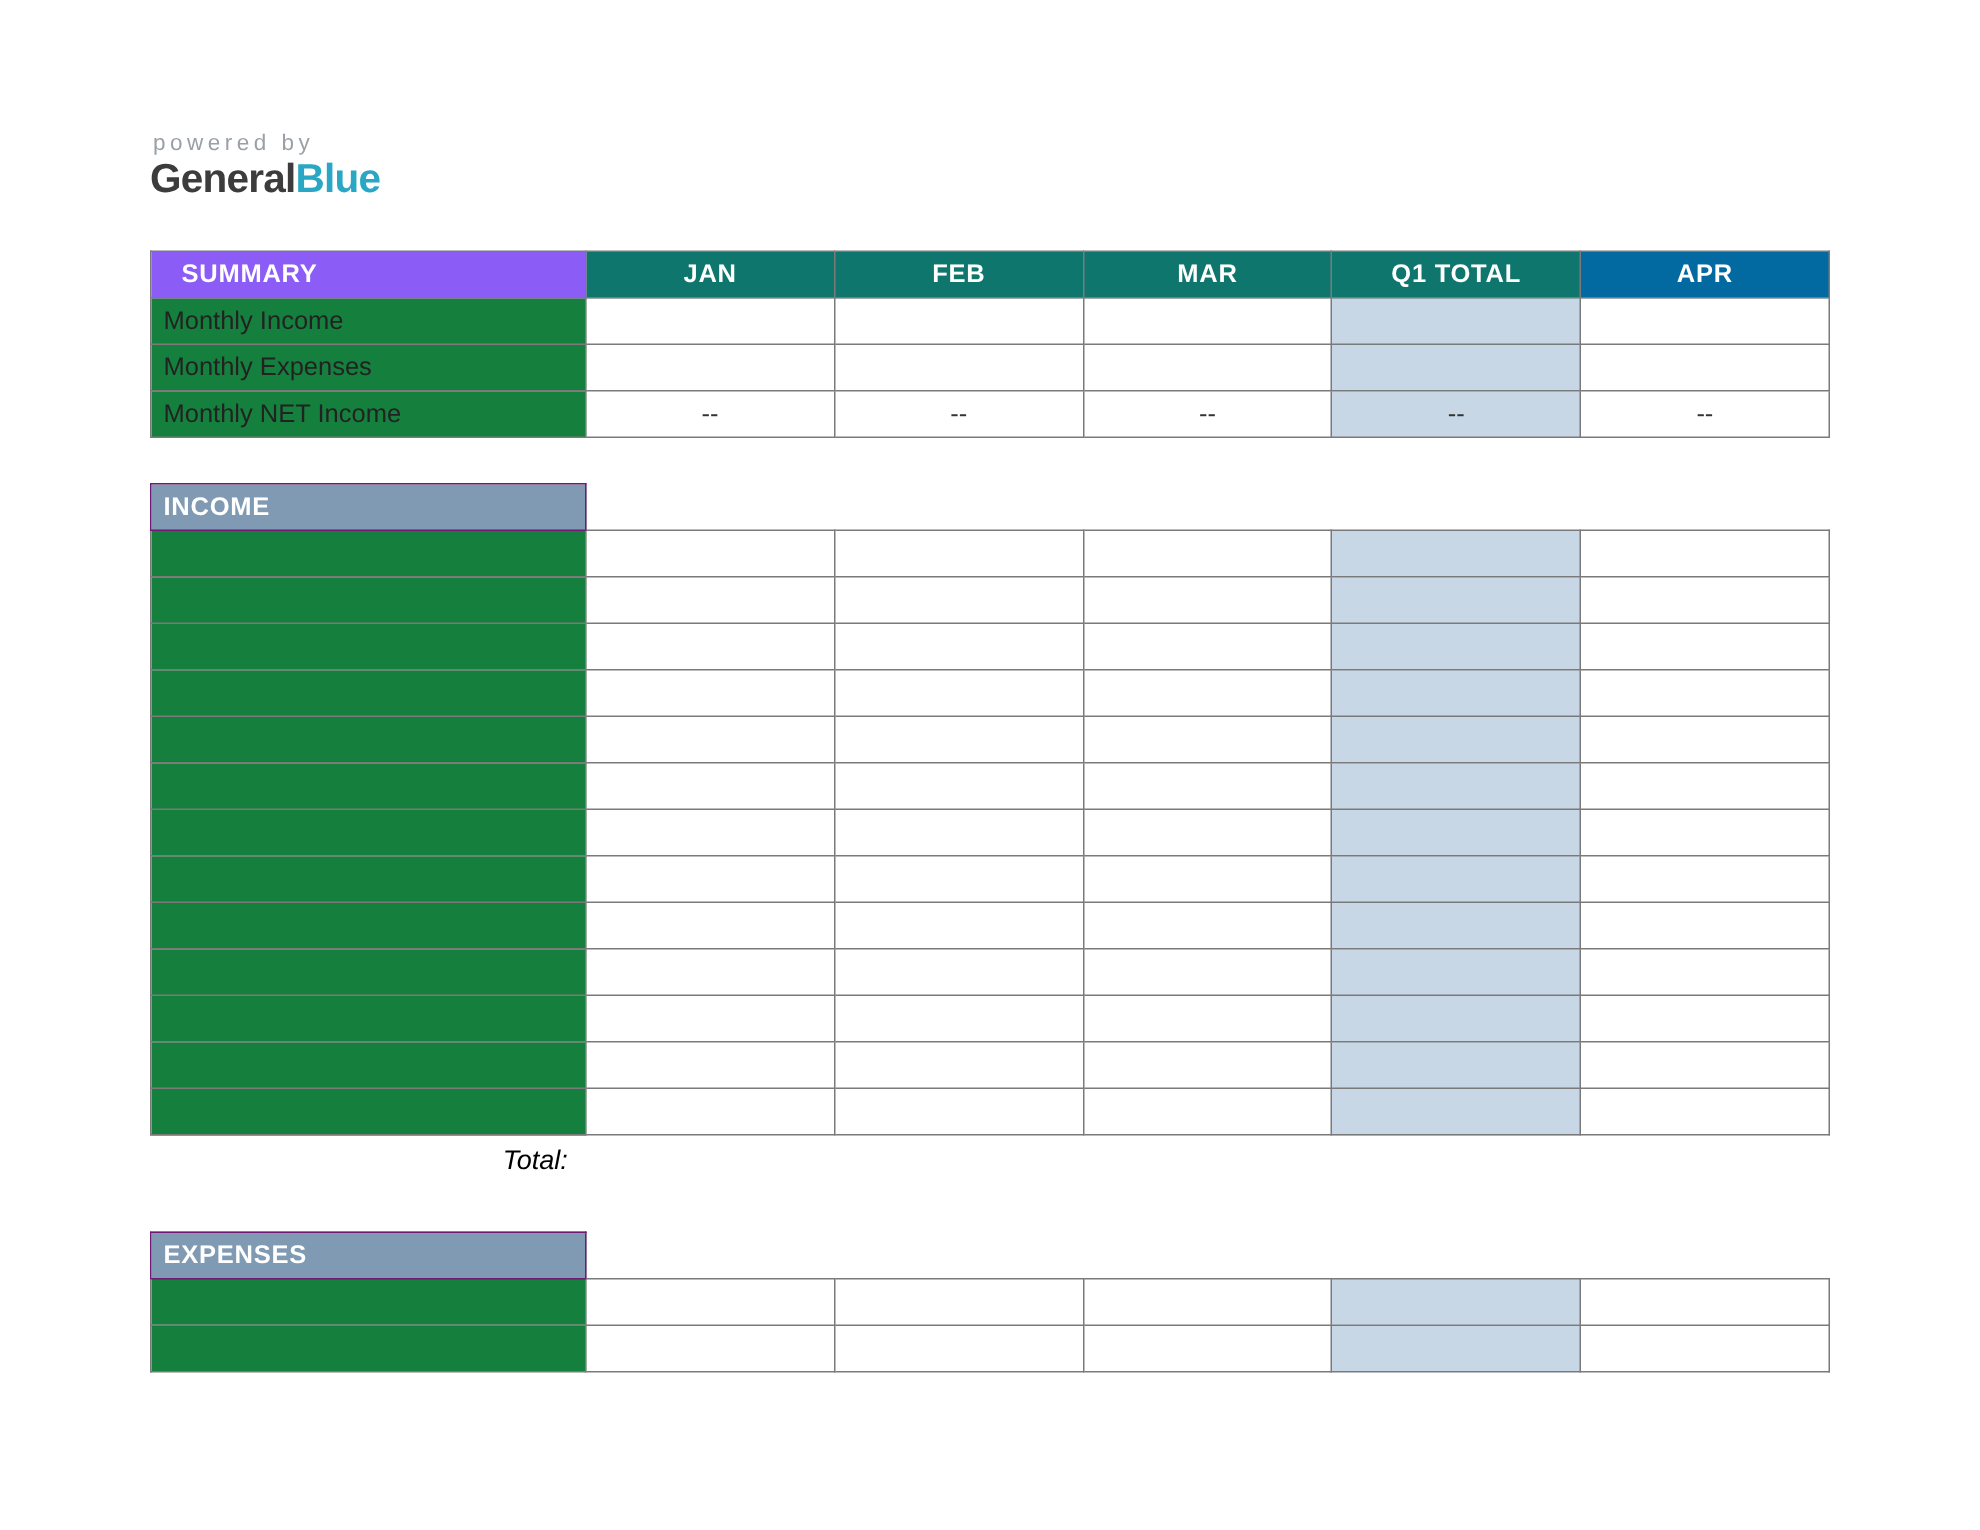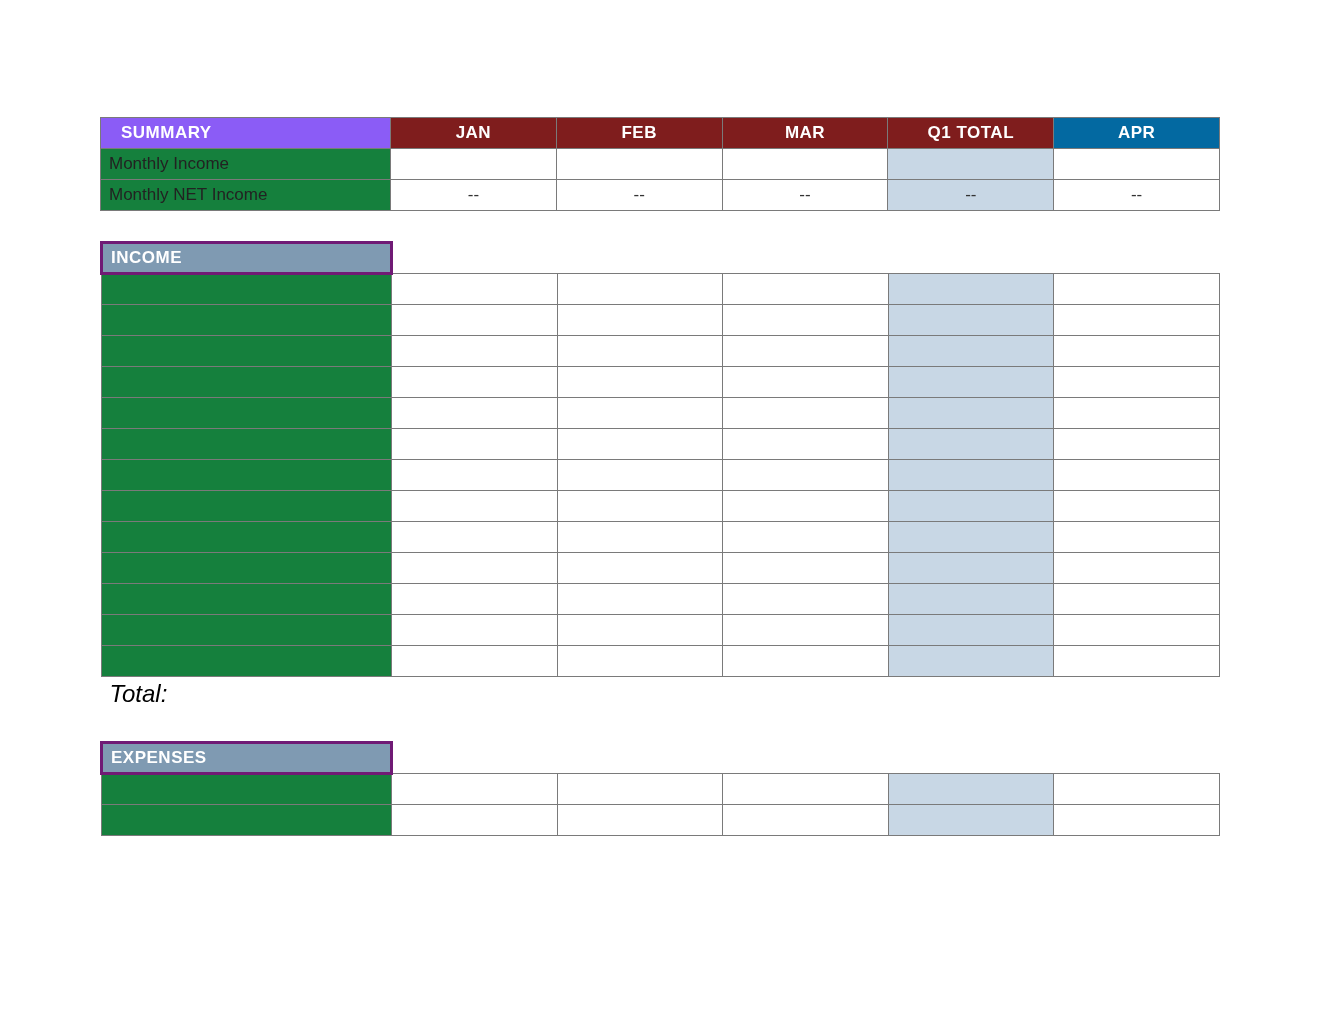--- a/index.html
+++ b/index.html
@@ -63,21 +63,21 @@
     color: #fff;
     font-weight: 700;
     text-align: center;
     letter-spacing: 0.5px;
   }
   th.hdr-main {
     background: #8b5cf6;
     text-align: left;
     padding-left: 20px;
   }
-  th.hdr-blue { background: #7f1d1d; }
+  th.hdr-blue { background: #0f766e; }
   th.hdr-teal { background: #0369a1; }
   td.label-cell {
     background: #15803d;
     color: #222;
     text-align: left;
   }
   td.val-cell {
     background: #ffffff;
     text-align: center;
     color: #333;
@@ -90,36 +90,43 @@
   .section-header-row td.empty-right {
     border: none;
     background: transparent;
   }
   .section-header-row th.section-hdr {
     background: #7f9ab2;
     color: #fff;
     text-align: left;
     font-weight: 700;
     padding-left: 8px;
-    border: 3px solid #701a75;
+    border: 1px solid #701a75;
   }
   .total-label-row td {
     border: none;
     background: transparent;
     font-style: italic;
-    font-size: 24px;
+    font-size: 18px;
+    text-align: right;
     padding-right: 12px;
     height: 34px;
   }
   .total-label-row td.blank { }
 </style>
 </head>
 <body>
 
 <div class="header-row">
+  <div class="logo">
+    <div class="powered">powered by</div>
+    <div class="brand">
+      <span>General</span><span class="blue">Blue</span>
+    </div>
+  </div>
 </div>
 
 <table>
   <colgroup>
     <col class="label">
       <col class="month">
       <col class="month">
       <col class="month">
       <col class="month">
       <col class="month">
@@ -128,20 +135,28 @@
       <tr>
     <th class="hdr-main">SUMMARY</th>
     <th class="hdr-blue">JAN</th>
     <th class="hdr-blue">FEB</th>
     <th class="hdr-blue">MAR</th>
     <th class="hdr-blue">Q1 TOTAL</th>
     <th class="hdr-teal">APR</th>
   </tr>
   <tr>
     <td class="label-cell">Monthly Income</td>
+    <td class="val-cell"></td>
+    <td class="val-cell"></td>
+    <td class="val-cell"></td>
+    <td class="total-cell"></td>
+    <td class="val-cell"></td>
+  </tr>
+  <tr>
+    <td class="label-cell">Monthly Expenses</td>
     <td class="val-cell"></td>
     <td class="val-cell"></td>
     <td class="val-cell"></td>
     <td class="total-cell"></td>
     <td class="val-cell"></td>
   </tr>
   <tr>
     <td class="label-cell">Monthly NET Income</td>
     <td class="val-cell">--</td>
     <td class="val-cell">--</td>

